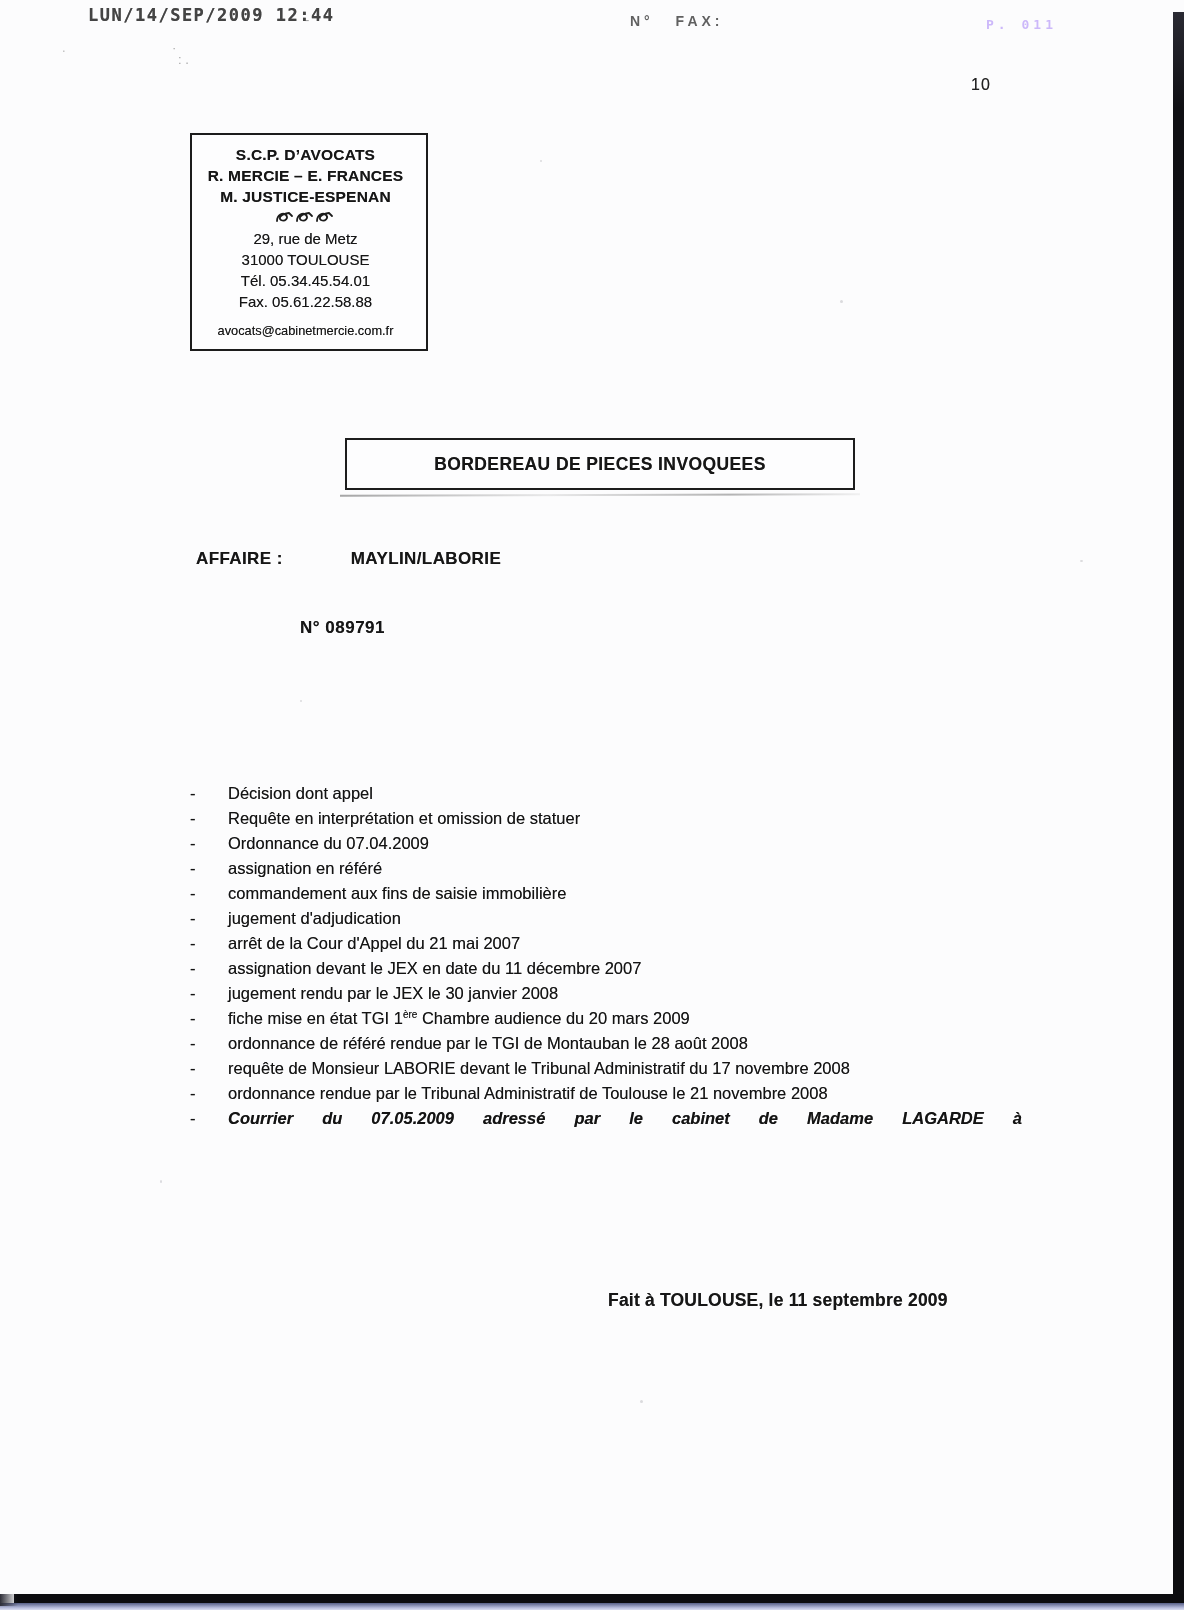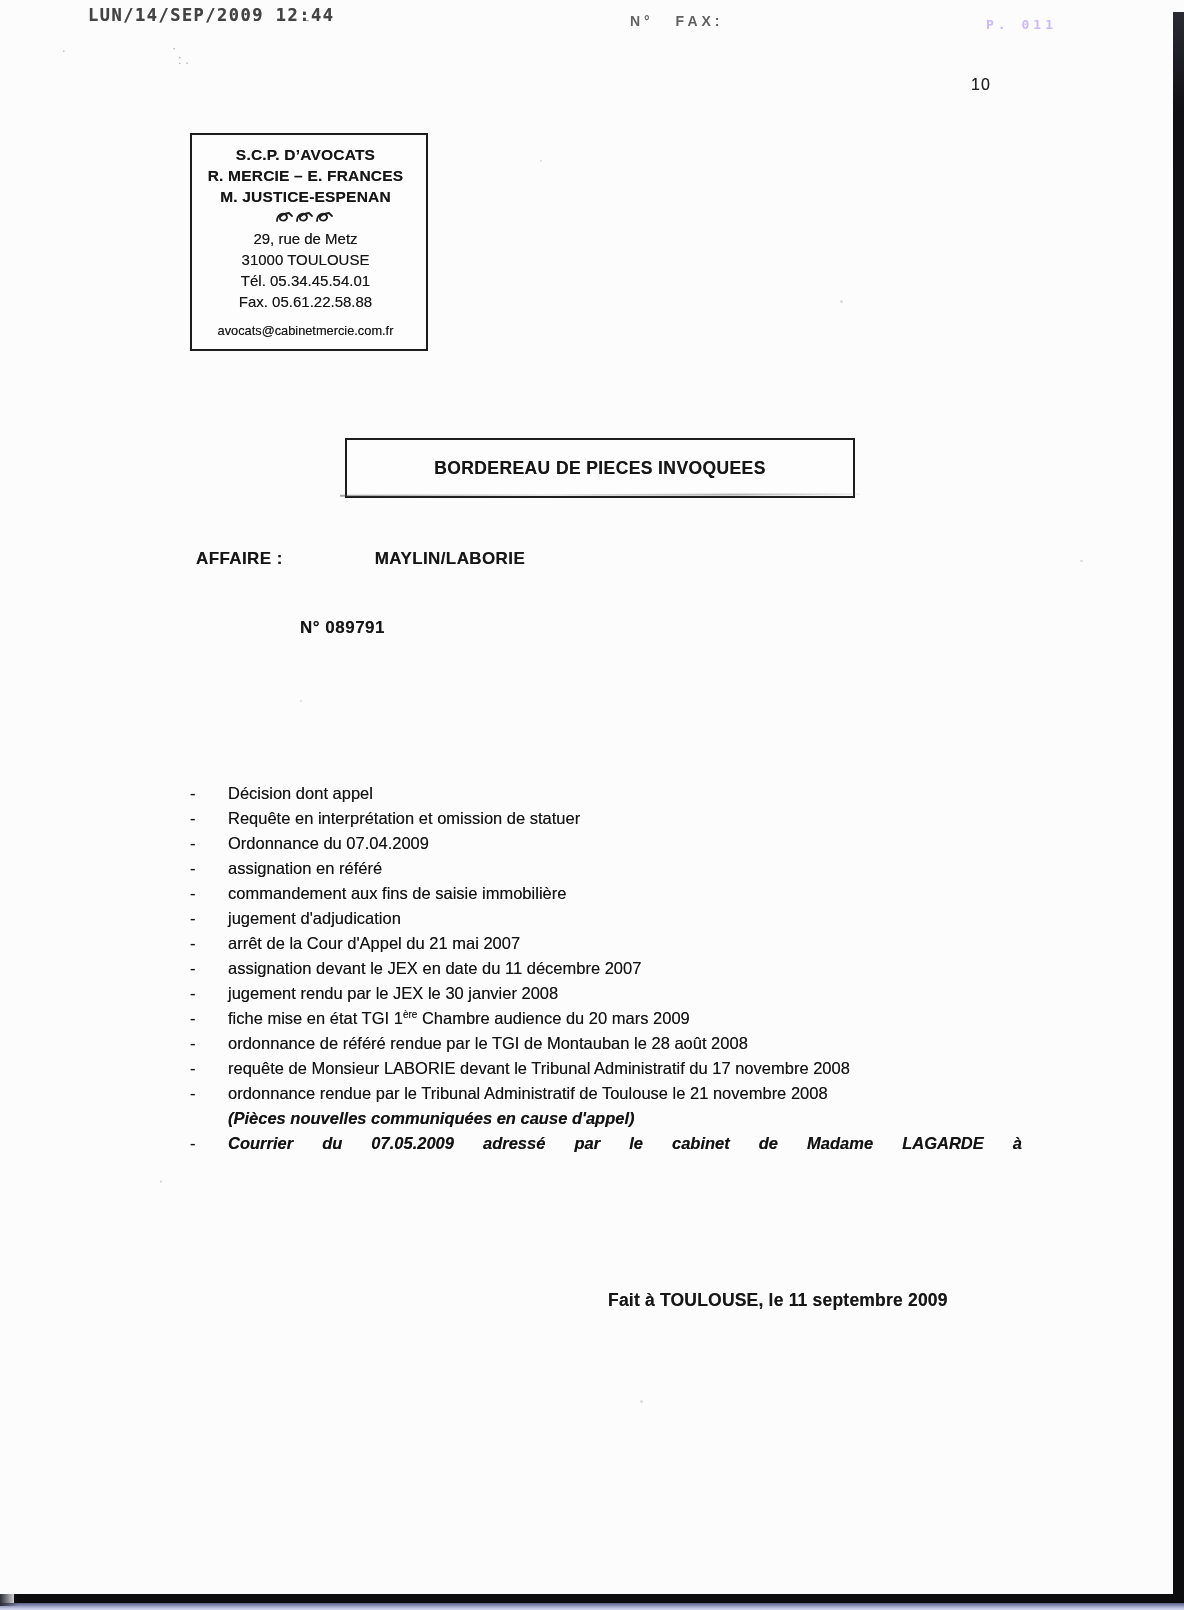--- a/index.html
+++ b/index.html
@@ -35,33 +35,33 @@
     position:absolute;left:190px;top:133px;width:238px;min-height:198px;
     border:2px solid #1c1c1c;box-sizing:border-box;
     text-align:center;padding:9px 11px 8px 4px;background:#fdfdfe;
   }
   .letterhead .bold-line{font-weight:bold;font-size:15.5px;line-height:21px;letter-spacing:.2px;}
   .letterhead .reg-line{font-size:15px;line-height:21px;}
   .letterhead .email-line{font-size:12.8px;line-height:20px;margin-top:9px;}
   .letterhead .ornament{height:16px;margin:2px 0 3px 0;display:flex;justify-content:center;align-items:center;}
   
   .title-box{
-    position:absolute;left:345px;top:438px;width:510px;height:60px;
+    position:absolute;left:345px;top:438px;width:510px;height:52px;
     border:2px solid #1d1d1d;box-sizing:border-box;background:#fdfdfe;
     display:flex;align-items:center;justify-content:center;
   }
   .title-box .title-text{font-weight:bold;font-size:17.5px;letter-spacing:.4px;}
   .title-smudge{
     position:absolute;left:340px;top:494px;width:520px;height:2px;
     background:linear-gradient(90deg,rgba(60,60,60,.45),rgba(120,120,120,.15) 40%,rgba(70,70,70,.4) 75%,rgba(140,140,140,.1));
     transform:rotate(-.15deg);
   }
   
   .case-line{position:absolute;left:196px;top:549px;font-weight:bold;font-size:17px;letter-spacing:.4px;}
-  .case-line .case-name{margin-left:68px;padding-left:24px;}
+  .case-line .case-name{margin-left:44px;padding-left:24px;}
   .case-number{position:absolute;left:300px;top:618px;font-weight:bold;font-size:17px;letter-spacing:.5px;}
   
   .doc-list{position:absolute;left:190px;top:781px;width:832px;font-size:16.5px;color:#131313;}
   .doc-list .li{display:flex;line-height:25px;}
   .doc-list .dash{width:38px;flex:0 0 38px;}
   .doc-list .txt{flex:1;}
   .doc-list sup{font-size:10px;vertical-align:super;line-height:0;}
   .doc-list .em{font-weight:bold;font-style:italic;}
   .doc-list .line.just{text-align:justify;text-align-last:justify;}
   
@@ -165,24 +165,20 @@
       </div>
       <div class="li">
         <span class="dash">-</span>
         <span class="txt">requête de Monsieur LABORIE devant le Tribunal Administratif du 17 novembre 2008</span>
       </div>
       <div class="li">
         <span class="dash">-</span>
         <span class="txt">ordonnance rendue par le Tribunal Administratif de Toulouse le 21 novembre 2008</span>
       </div>
       <div class="li">
-        <span class="dash"></span>
-        <span class="txt em">(Pièces nouvelles communiquées en cause d'appel)</span>
-      </div>
-      <div class="li">
         <span class="dash">-</span>
         <span class="txt em">
           <div class="line just">Courrier du 07.05.2009 adressé par le cabinet de Madame LAGARDE à</div>
         </span>
       </div>
     </div>
 
   <div class="closing ink">Fait à TOULOUSE, le 11 septembre 2009</div>
 
   <div class="edge-right"></div>

